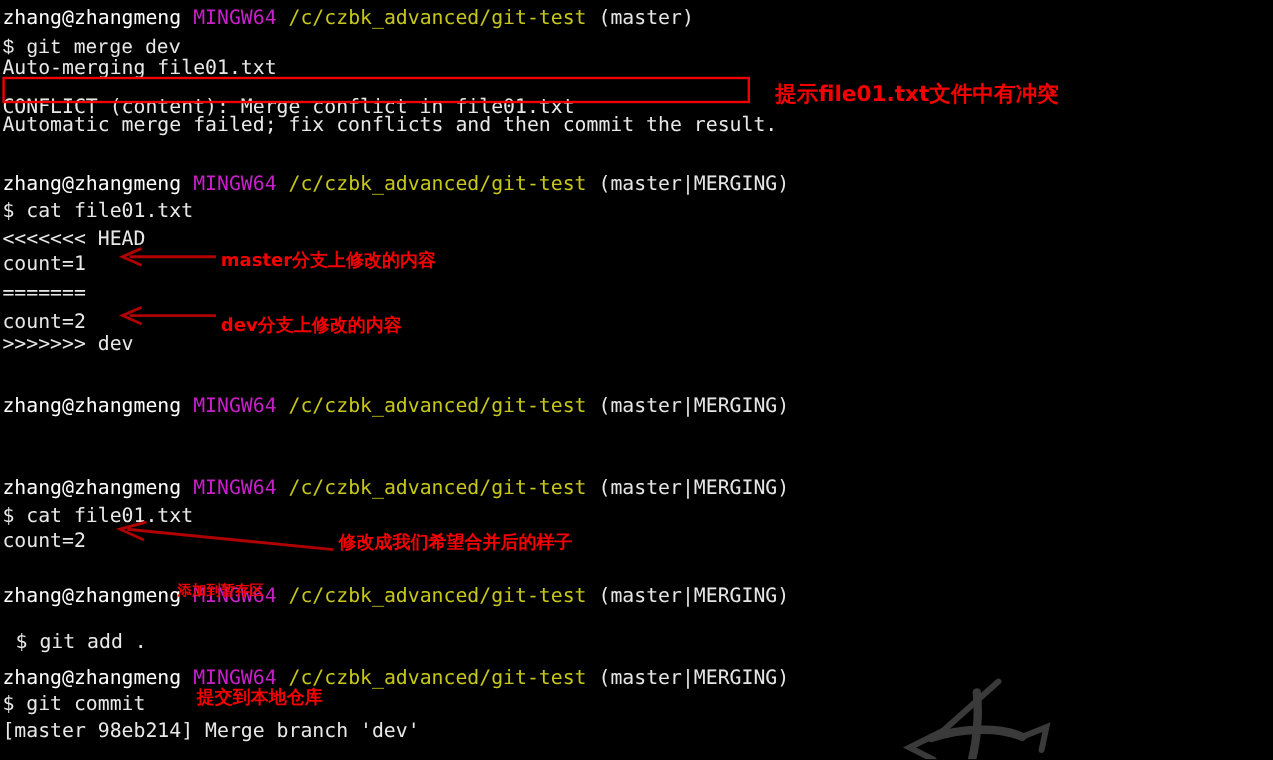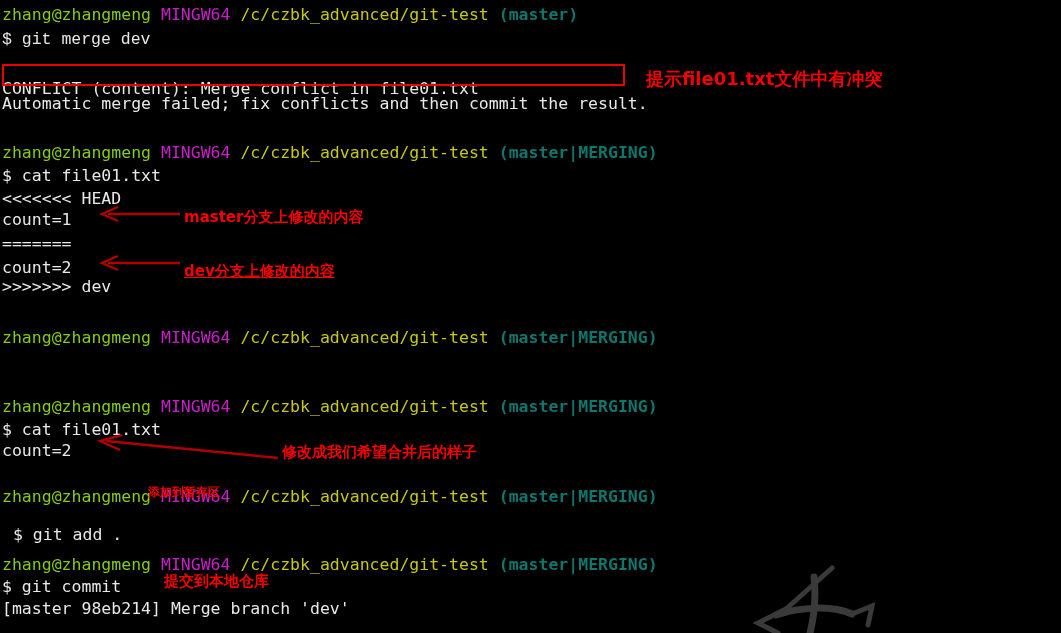--- a/index.html
+++ b/index.html
@@ -19,24 +19,24 @@
     letter-spacing: 0px;
     -webkit-font-smoothing: none;
   }
   .line {
     position: absolute;
     left: 2px;
     white-space: pre;
     height: 25px;
     color: #d8d8d8;
   }
-  .user   { color: #84cc16; text-align: center; }
+  .user   { color: #ffffff; text-align: center; }
   .host   { color: #c820c8; }
   .path   { color: #c7c71a; margin-top: 24px; }
-  .branch { color: #0f766e; font-weight: bold; }
+  .branch { color: #e5e5e5; }
   .out    { color: #e8e8e8; }
 
   
   .anno {
     position: absolute;
     color: #f50000;
     font-family: "DejaVu Sans", "Liberation Sans", sans-serif;
     font-weight: bold;
     white-space: pre;
     letter-spacing: 0px;
@@ -61,20 +61,21 @@
   }
 </style>
 </head>
 <body>
 
 <div id="terminal">
 
   <div class="line" style="top:2px;"><span class="user">zhang@zhangmeng</span><span> </span><span class="host">MINGW64</span><span> </span><span class="path">/c/czbk_advanced/git-test</span><span> </span><span class="branch">(master)</span></div>
 
   <div class="line out" style="top:27px;font-family:Liberation Mono, monospace;">$ git merge dev</div>
+  <div class="line out" style="top:44px;">Auto-merging file01.txt</div>
   <div class="line out" style="top:66px;margin-top:10px;">CONFLICT (content): Merge conflict in file01.txt</div>
   <div class="line out" style="top:91px;">Automatic merge failed; fix conflicts and then commit the result.</div>
 
   <div class="redbox" style="left:2px; top:64px; width:623px; height:22px;"></div>
   <div class="anno" style="left:646px; top:66px; font-size:18px;">提示file01.txt文件中有冲突</div>
 
   <div class="line" style="top:140px;"><span class="user">zhang@zhangmeng</span><span> </span><span class="host">MINGW64</span><span> </span><span class="path">/c/czbk_advanced/git-test</span><span> </span><span class="branch">(master|MERGING)</span></div>
 
   <div class="line out" style="top:163px;">$ cat file01.txt</div>
   <div class="line out" style="top:186px;">&lt;&lt;&lt;&lt;&lt;&lt;&lt; HEAD</div>
@@ -86,21 +87,21 @@
   <svg class="arrow" style="left:96px; top:205px;" width="86" height="18" viewBox="0 0 86 18">
     <line x1="84" y1="9" x2="12" y2="9" stroke="#b00000" stroke-width="2.4"></line>
     <polyline points="22,2 6,9 22,16" fill="none" stroke="#b00000" stroke-width="2.4"></polyline>
   </svg>
   <div class="anno" style="left:184px; top:205px; font-size:15px;">master分支上修改的内容</div>
 
   <svg class="arrow" style="left:96px; top:254px;" width="86" height="18" viewBox="0 0 86 18">
     <line x1="84" y1="9" x2="12" y2="9" stroke="#b00000" stroke-width="2.4"></line>
     <polyline points="22,2 6,9 22,16" fill="none" stroke="#b00000" stroke-width="2.4"></polyline>
   </svg>
-  <div class="anno" style="left:184px; top:259px; font-size:15px;text-decoration:underline;">dev分支上修改的内容</div>
+  <div class="anno" style="left:184px; top:259px; font-size:15px;">dev分支上修改的内容</div>
 
   <div class="line" style="top:325px;"><span class="user">zhang@zhangmeng</span><span> </span><span class="host">MINGW64</span><span> </span><span class="path">/c/czbk_advanced/git-test</span><span> </span><span class="branch">(master|MERGING)</span></div>
 
 
   <div class="line" style="top:394px;"><span class="user">zhang@zhangmeng</span><span> </span><span class="host">MINGW64</span><span> </span><span class="path">/c/czbk_advanced/git-test</span><span> </span><span class="branch">(master|MERGING)</span></div>
 
   <div class="line out" style="top:417px;">$ cat file01.txt</div>
   <div class="line out" style="top:438px;">count=2</div>
 
   <svg class="arrow" style="left:94px; top:434px;" width="186" height="28" viewBox="0 0 186 28">

